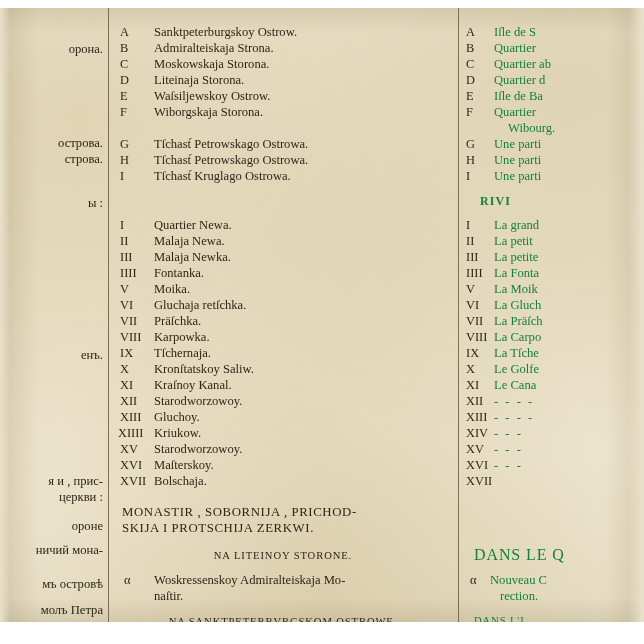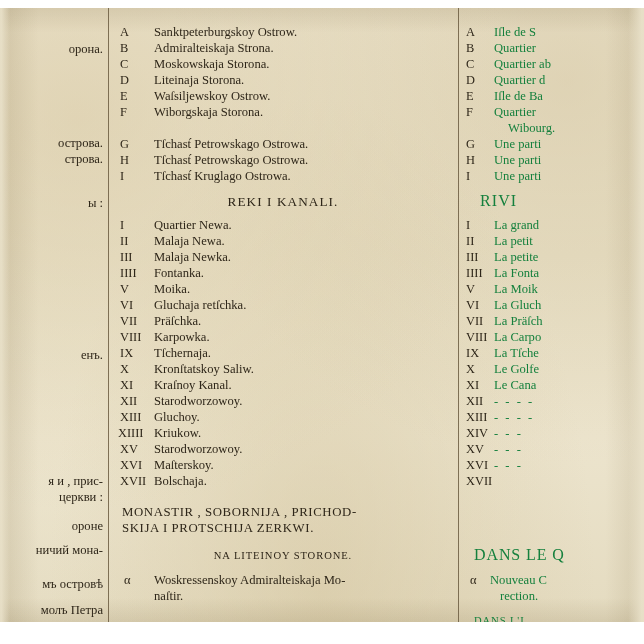--- a/index.html
+++ b/index.html
@@ -234,21 +234,20 @@
         </div>
         <div>
           <span class="key" style="top:145px; left:10px">H</span>
           <span class="lbl" style="top:145px; left:44px">Tſchast́ Petrowskago Ostrowa.</span>
         </div>
         <div>
           <span class="key" style="top:161px; left:10px">I</span>
           <span class="lbl" style="top:161px; left:44px">Tſchast́ Kruglago Ostrowa.</span>
         </div>
 
-        <div class="center" style="top:186px">REKI I KANALI.</div>
 
         <div>
           <span class="key" style="top:210px; left:10px">I</span>
           <span class="lbl" style="top:210px; left:44px">Quartier Newa.</span>
         </div>
         <div>
           <span class="key" style="top:226px; left:10px">II</span>
           <span class="lbl" style="top:226px; left:44px">Malaja Newa.</span>
         </div>
         <div>
@@ -316,20 +315,21 @@
         <div class="center heading2" style="top:497px">MONASTIR , SOBORNIJA , PRICHOD-</div>
 
         <div class="center small" style="top:540px">NA LITEINOY STORONE.</div>
 
         <div>
           <span class="key" style="top:565px; left:14px">α</span>
           <span class="lbl" style="top:565px; left:44px">Woskressenskoy Admiralteiskaja Mo-</span>
           <span class="lbl" style="top:581px; left:44px">naſtir.</span>
         </div>
 
+        <div class="center small" style="top:606px">NA SANKTPETERBVRGSKOM OSTROWE.</div>
 
         <div>
           
           
         </div>
 
       </div>
     </div>
 
     <div class="col ink" id="col-right">
@@ -368,21 +368,21 @@
         </div>
         <div>
           <span class="rkey" style="top:145px">H</span>
           <span class="rlbl" style="top:145px">Une parti</span>
         </div>
         <div>
           <span class="rkey" style="top:161px">I</span>
           <span class="rlbl" style="top:161px">Une parti</span>
         </div>
 
-        <div class="rlbl" style="top:186px; left:20px; letter-spacing:1.1px; font-size:16px;">RIVI</div>
+        <div class="rlbl" style="top:186px; left:20px; letter-spacing:1.1px; font-size:12px;font-weight:bold;">RIVI</div>
 
         <div>
           <span class="rkey" style="top:210px">I</span>
           <span class="rlbl" style="top:210px">La grand</span>
         </div>
         <div>
           <span class="rkey" style="top:226px">II</span>
           <span class="rlbl" style="top:226px">La petit</span>
         </div>
         <div>

